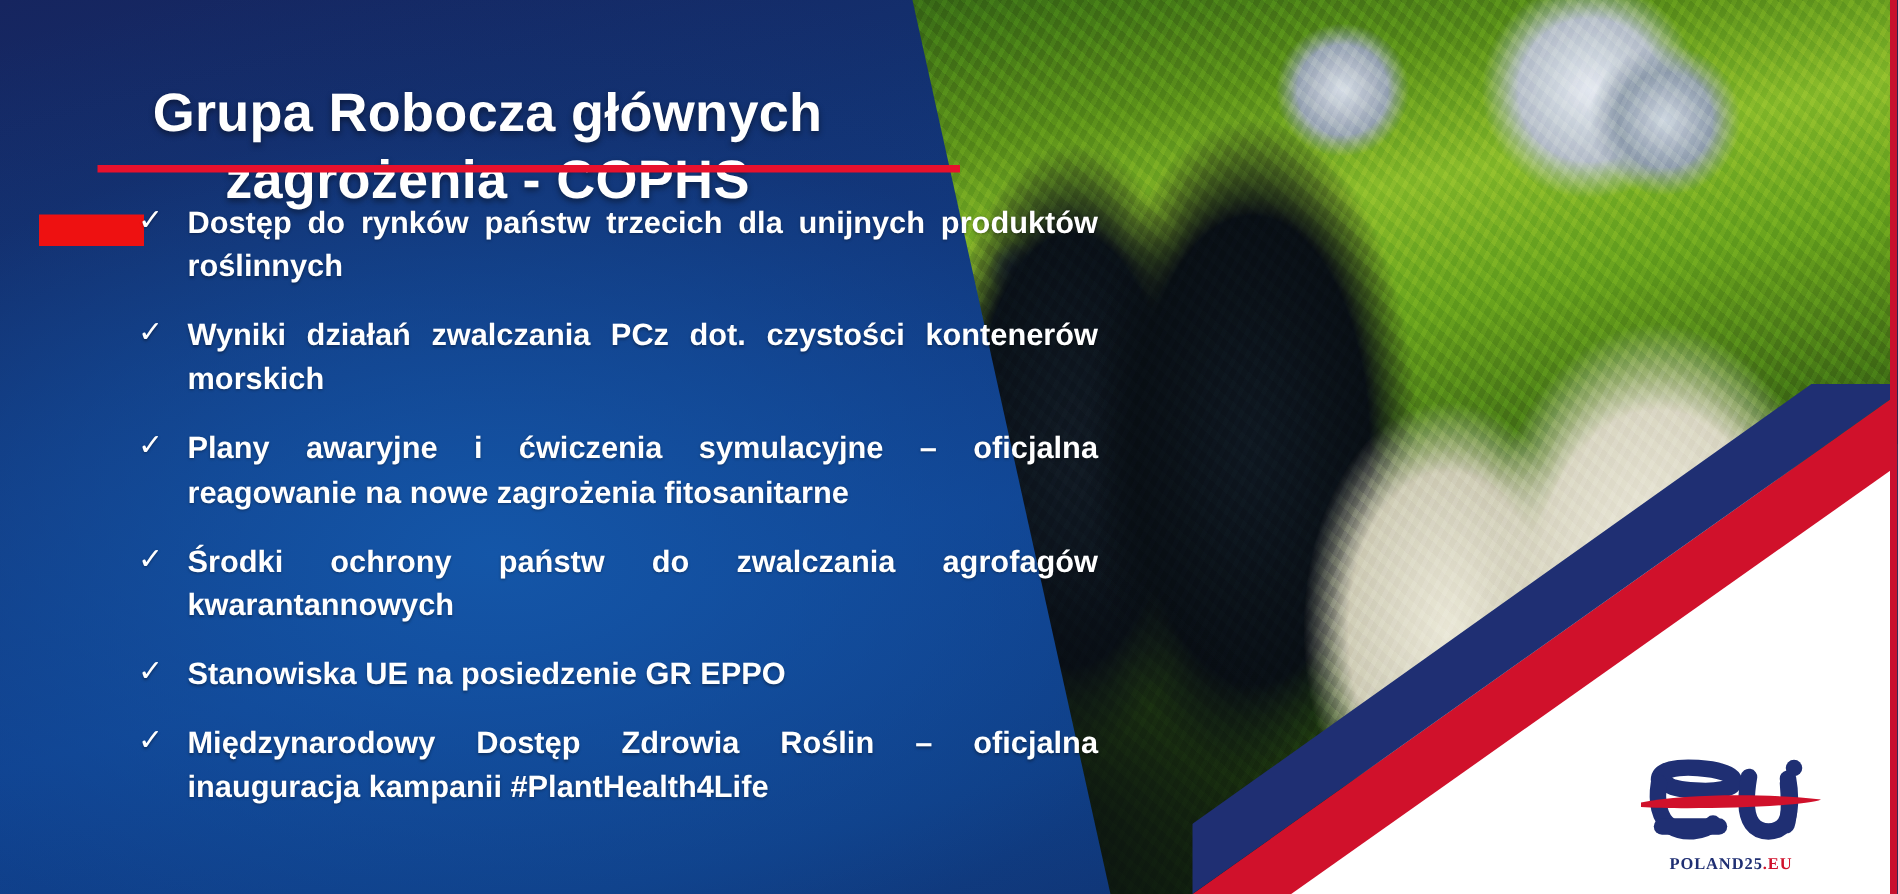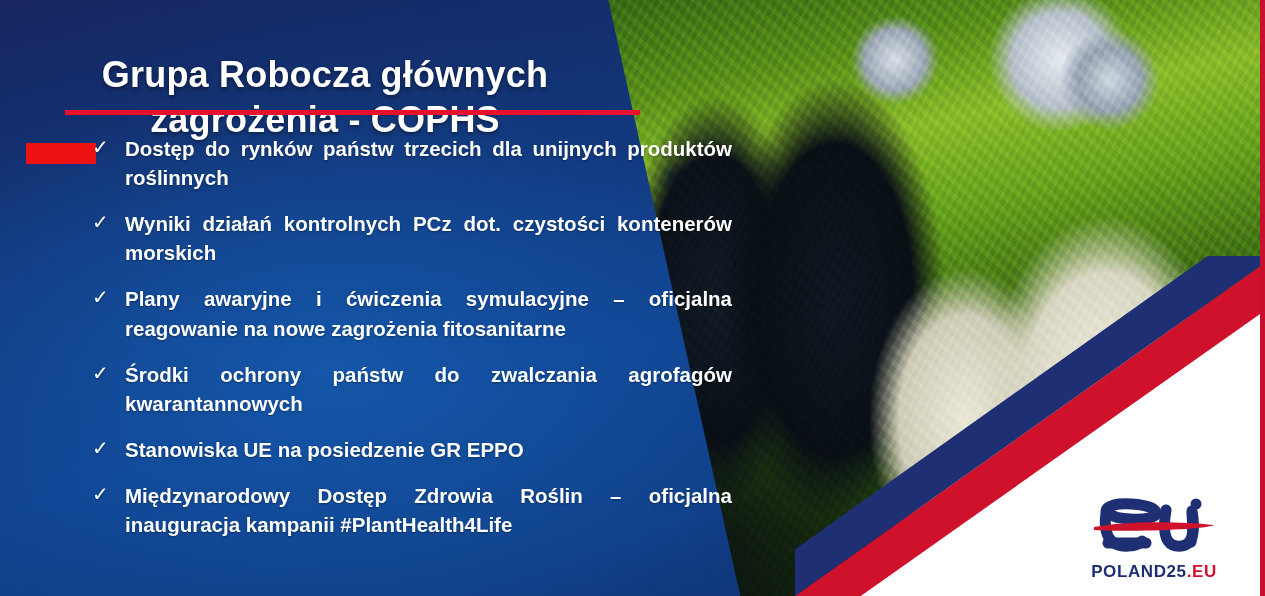--- a/index.html
+++ b/index.html
@@ -74,21 +74,21 @@
     -webkit-clip-path: polygon(100% -12%, 100% 2%, 0 100%, -14% 100%);
     clip-path: polygon(100% -12%, 100% 2%, 0 100%, -14% 100%);
   }
 
   
   .logo{
     position:absolute; right:28px; bottom:14px; width:166px; text-align:center;
   }
   .logo-mark{position:relative;width:140px;height:62px;margin:0 auto 4px;}
   .logo-name{
-    font-size:17px; font-weight:bold; letter-spacing:.6px; color:#1f2f73;
+    font-size:11px; font-weight:bold; letter-spacing:.6px; color:#1f2f73;font-family:Liberation Serif, serif;
   }
   .logo-name .dom{color:#d0112b;}
 
   
   .title{
     position:absolute; left:0; top:14px; width:650px;
     text-align:center;
     color:#ffffff;
     font-size:36px; font-weight:bold; line-height:1.25;
     letter-spacing:.2px;
@@ -167,21 +167,21 @@
 
   <div class="marker"></div>
 
   <div class="bullets">
     <div class="bullet">
       <span class="tick">✓</span>
       <span class="txt">Dostęp do rynków państw trzecich dla unijnych produktów roślinnych</span>
     </div>
     <div class="bullet">
       <span class="tick">✓</span>
-      <span class="txt">Wyniki działań kontrolnych PCz dot. czystości kontenerów morskich</span>
+      <span class="txt">Wyniki działań zwalczania PCz dot. czystości kontenerów morskich</span>
     </div>
     <div class="bullet">
       <span class="tick">✓</span>
       <span class="txt">Plany awaryjne i ćwiczenia symulacyjne – oficjalna reagowanie na nowe zagrożenia fitosanitarne</span>
     </div>
     <div class="bullet">
       <span class="tick">✓</span>
       <span class="txt">Środki ochrony państw do zwalczania agrofagów kwarantannowych</span>
     </div>
     <div class="bullet short">

